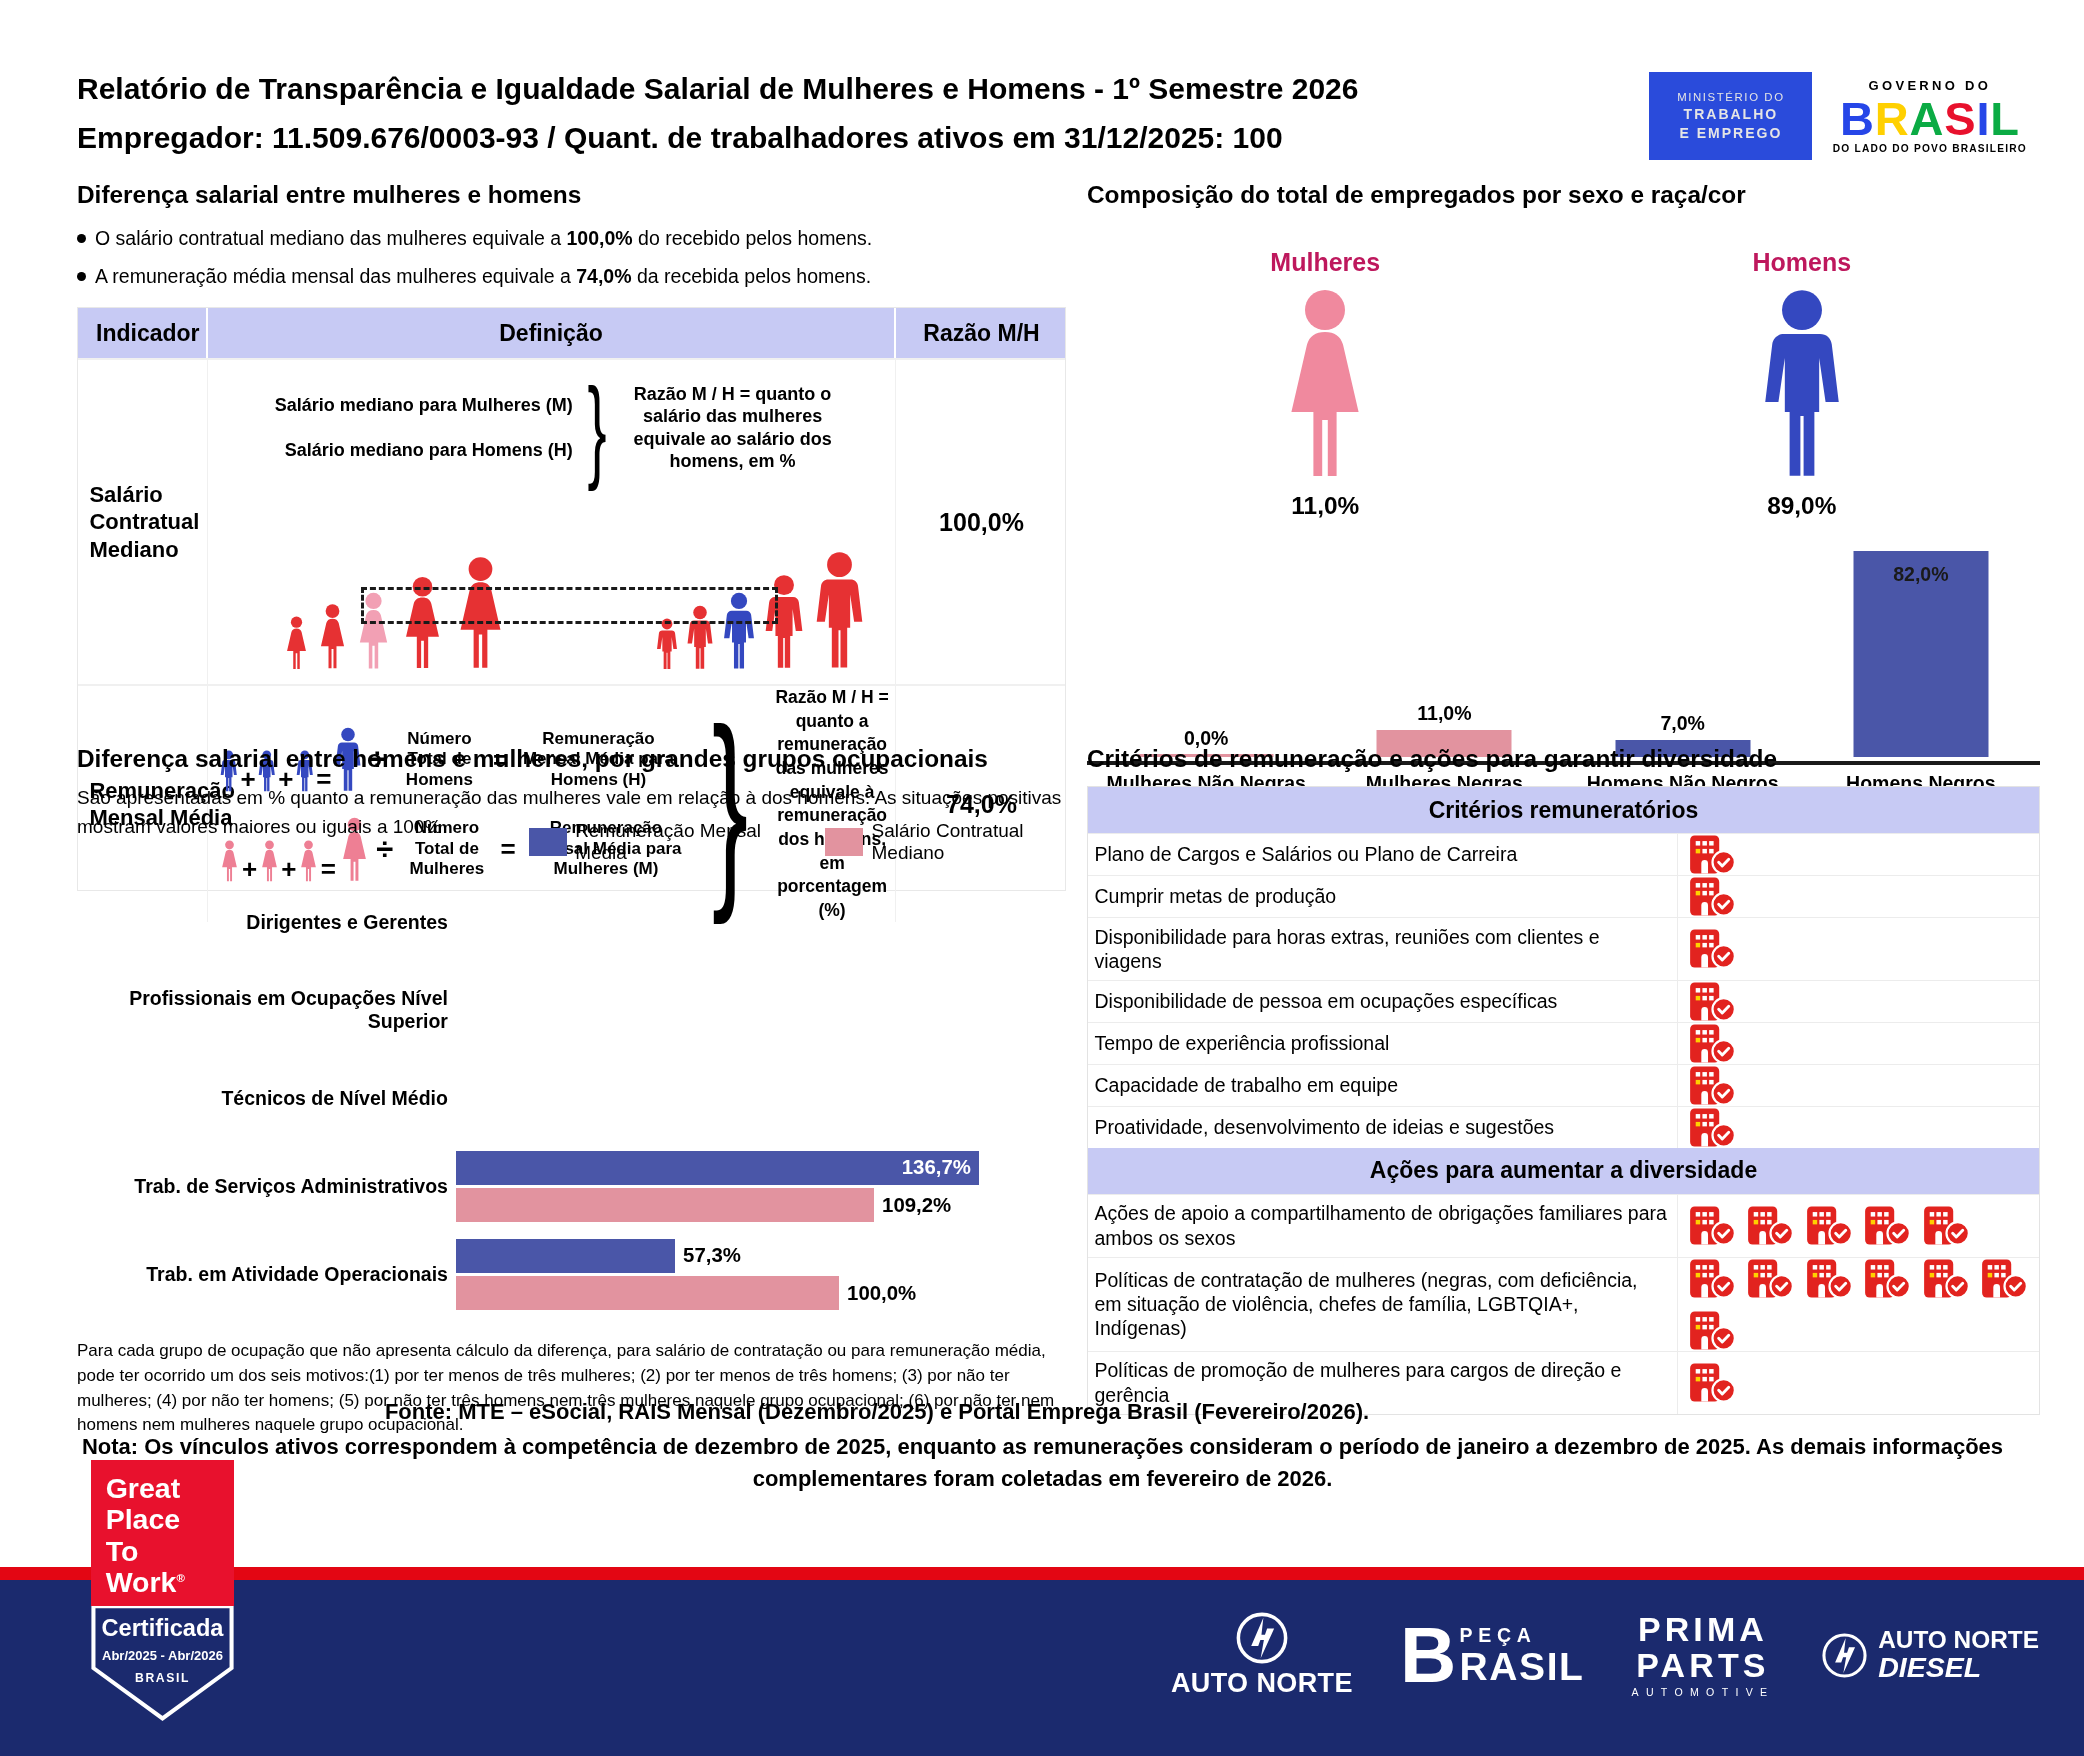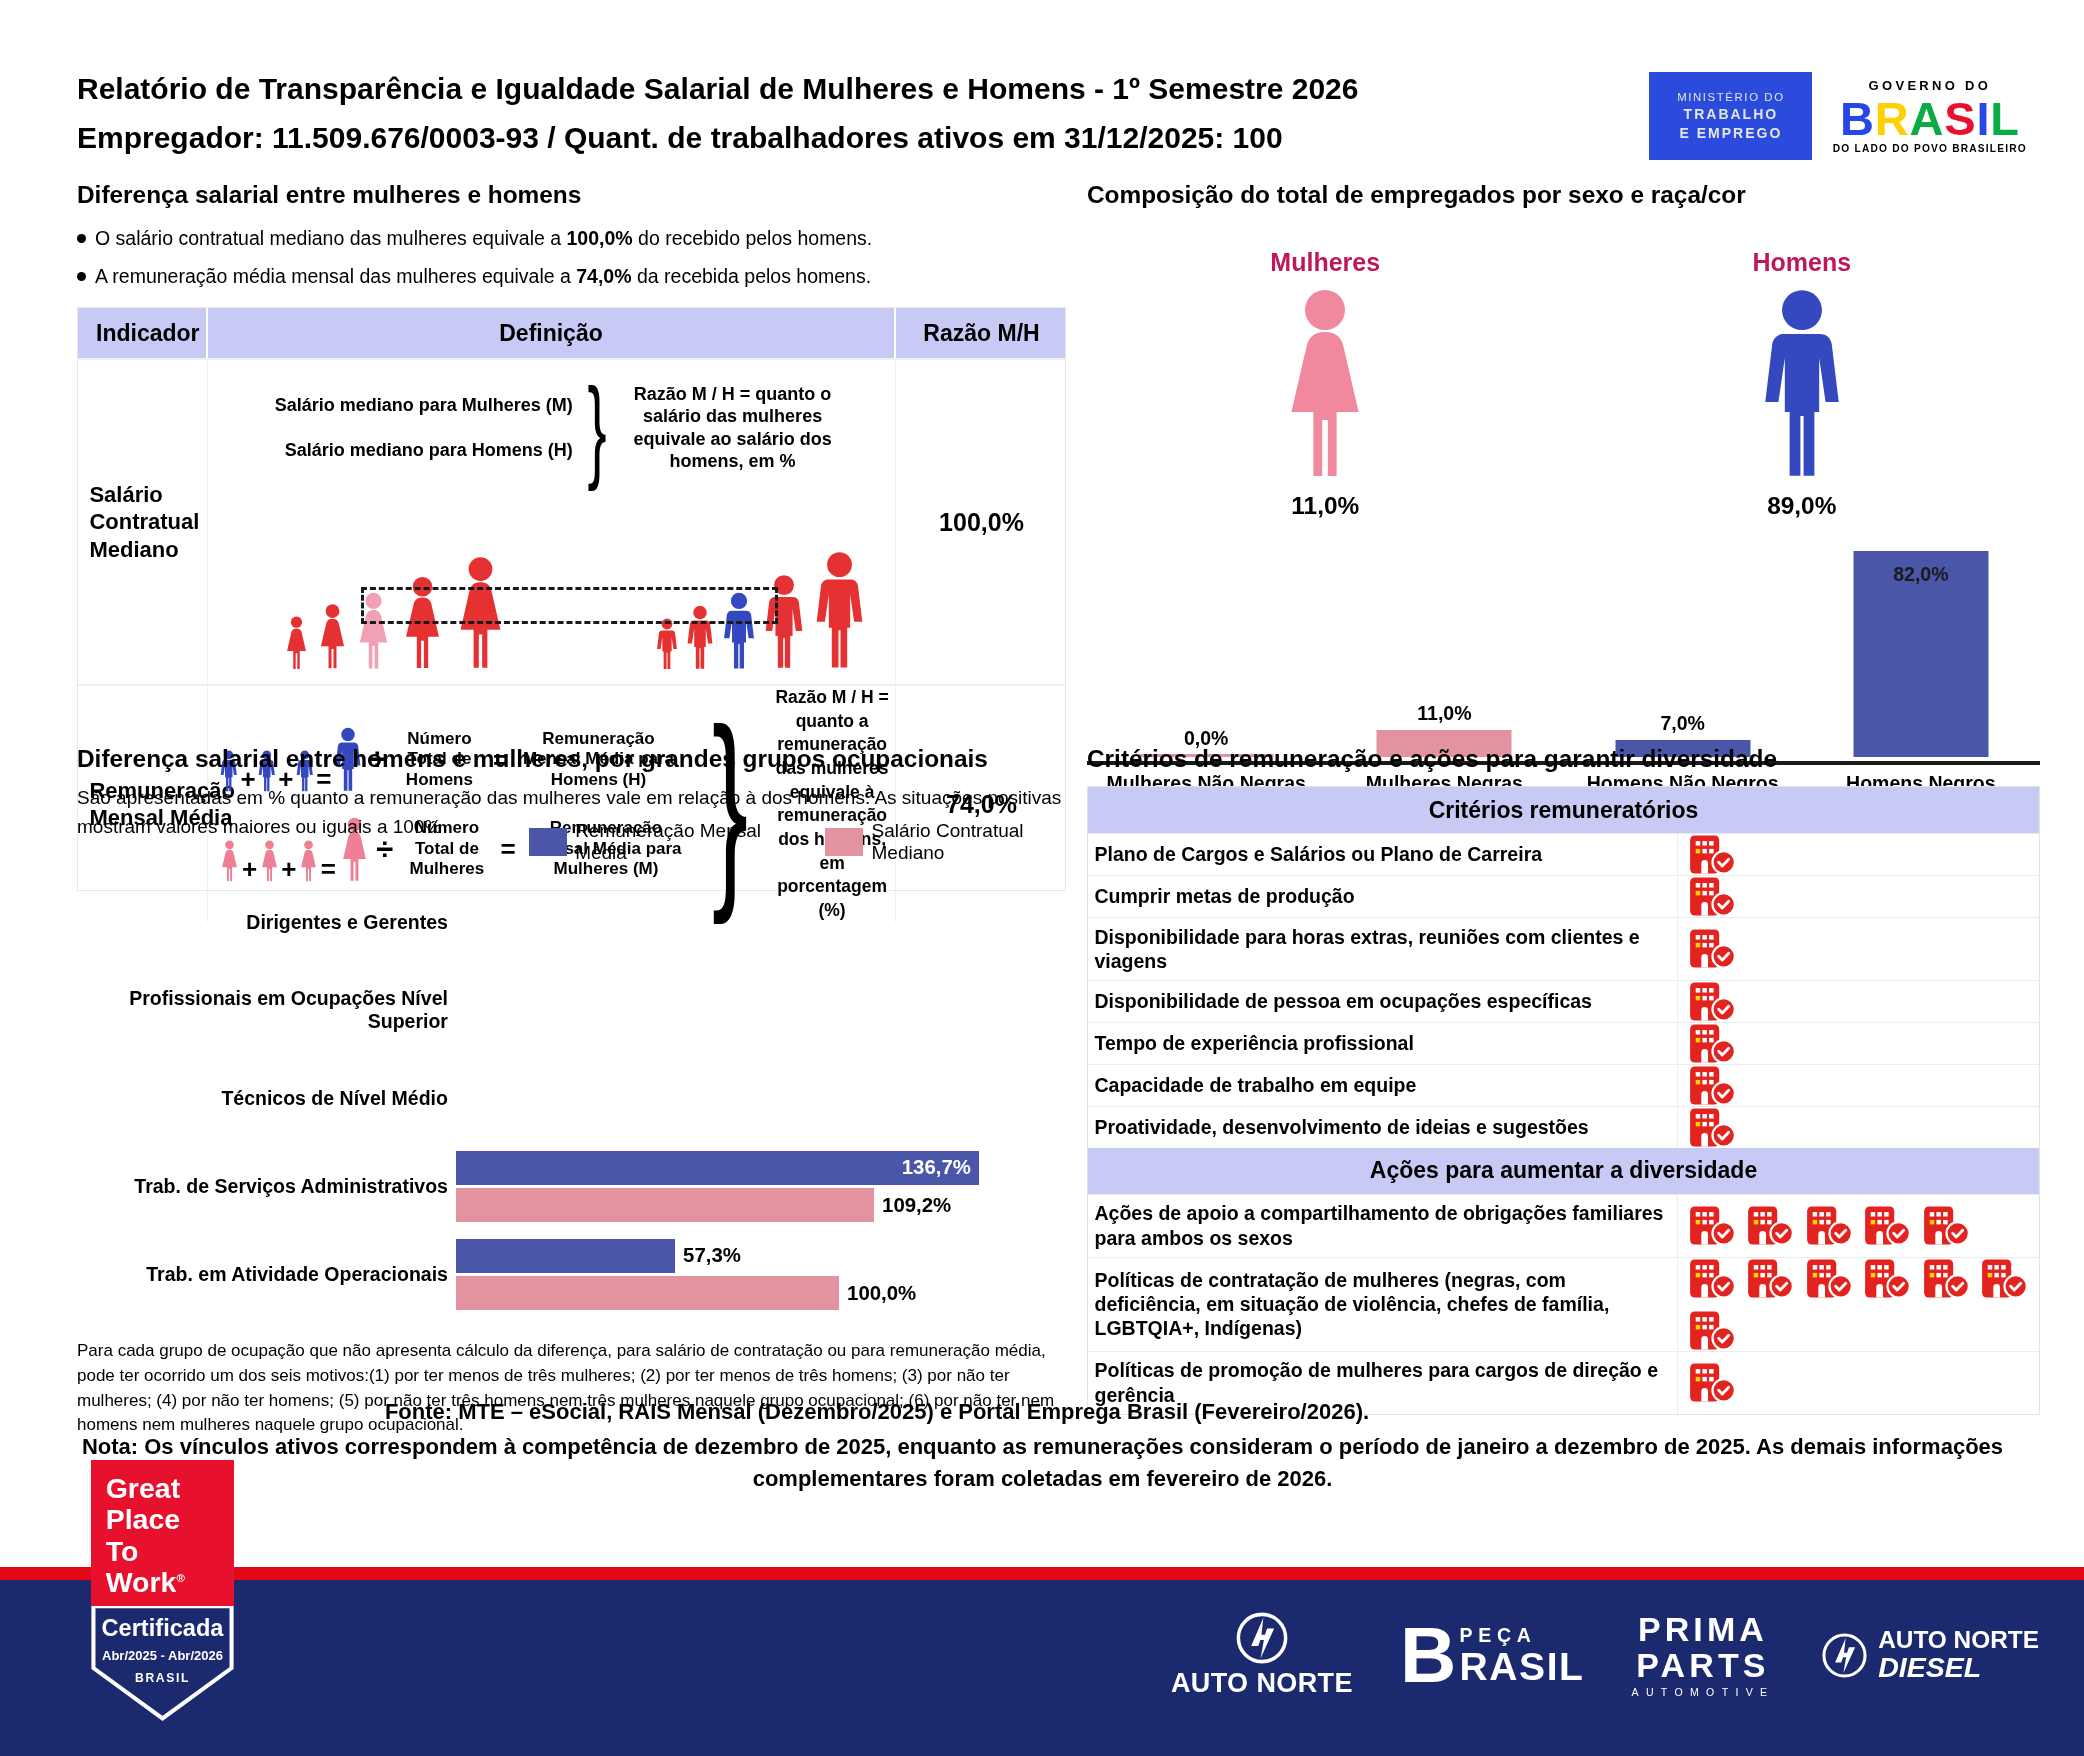--- a/index.html
+++ b/index.html
@@ -99,21 +99,21 @@
   .hbar .inlbl { position:absolute; right:8.1px; color:#fff; font-size:20.4px; font-weight:bold; }
   .outlbl { margin-left:8.1px; font-size:20.4px; font-weight:bold; }
   .occ-foot { margin-top:21px; font-size:17px; line-height:1.45; }
 
   
   .sec-crit { position:absolute; left:1087px; top:745px; width:953px; }
   .crit-table { margin-top:13px; border:0.8px solid #e3e3e3; }
   .crit-band { background:#c7caf4; height:46px; display:flex; align-items:center; justify-content:center;
                font-size:23px; font-weight:bold; }
   .crit-row { display:grid; grid-template-columns:62% 38%; border-top:1.6px solid #ececec; background:#fff; }
-  .crit-label { padding:6.5px 8.1px 6.5px 6.5px; font-size:19.5px; font-weight:bold; line-height:1.25;
+  .crit-label { padding:6.5px 8.1px 6.5px 6.5px; font-size:19.5px; font-weight:normal; line-height:1.25;
                 display:flex; align-items:center; border-right:1.6px solid #ececec; }
   .crit-icons { display:flex; align-items:center; gap:11.4px; padding-left:11.4px; flex-wrap:wrap; }
 
   
   .fonte { position:absolute; left:0; top:1399px; width:1726px; text-align:center; font-size:22px; font-weight:bold;padding-left:28px; }
   .nota  { position:absolute; left:49px; top:1431px; width:1987px; text-align:center; font-size:22px;
            font-weight:bold; line-height:1.45; }
 
   
   .band-red  { position:absolute; left:0; top:1567px; width:2084px; height:13px; background:#e30613; }

